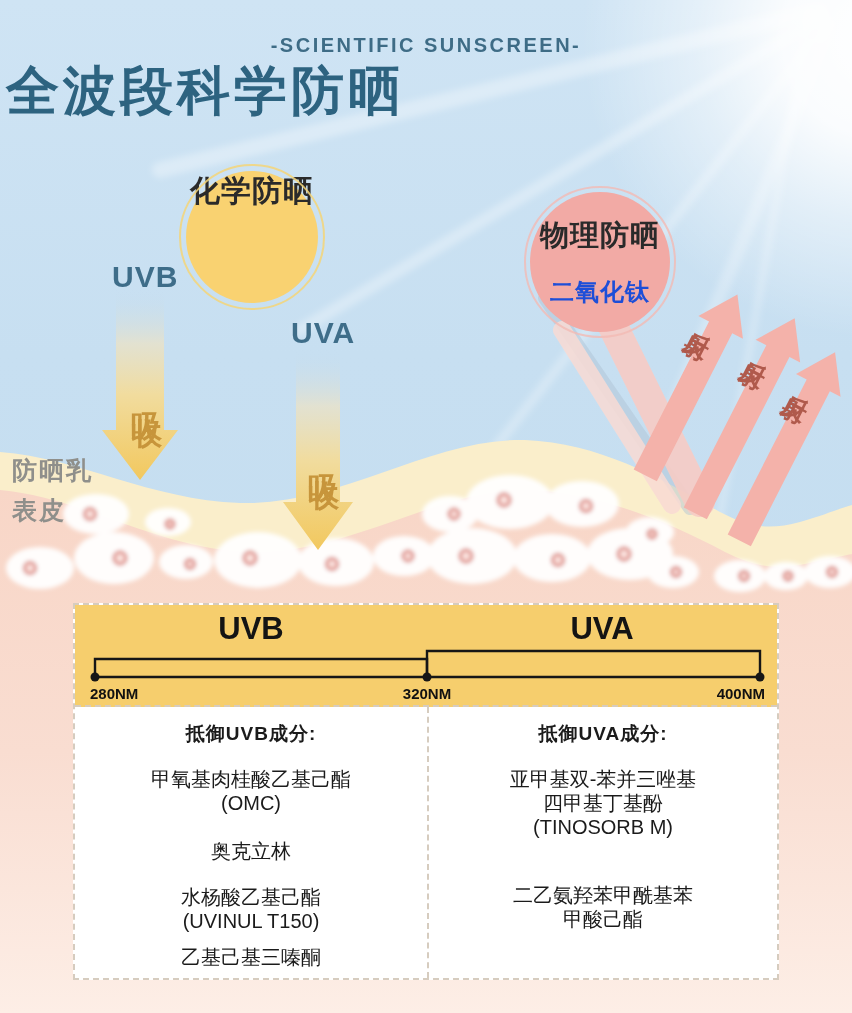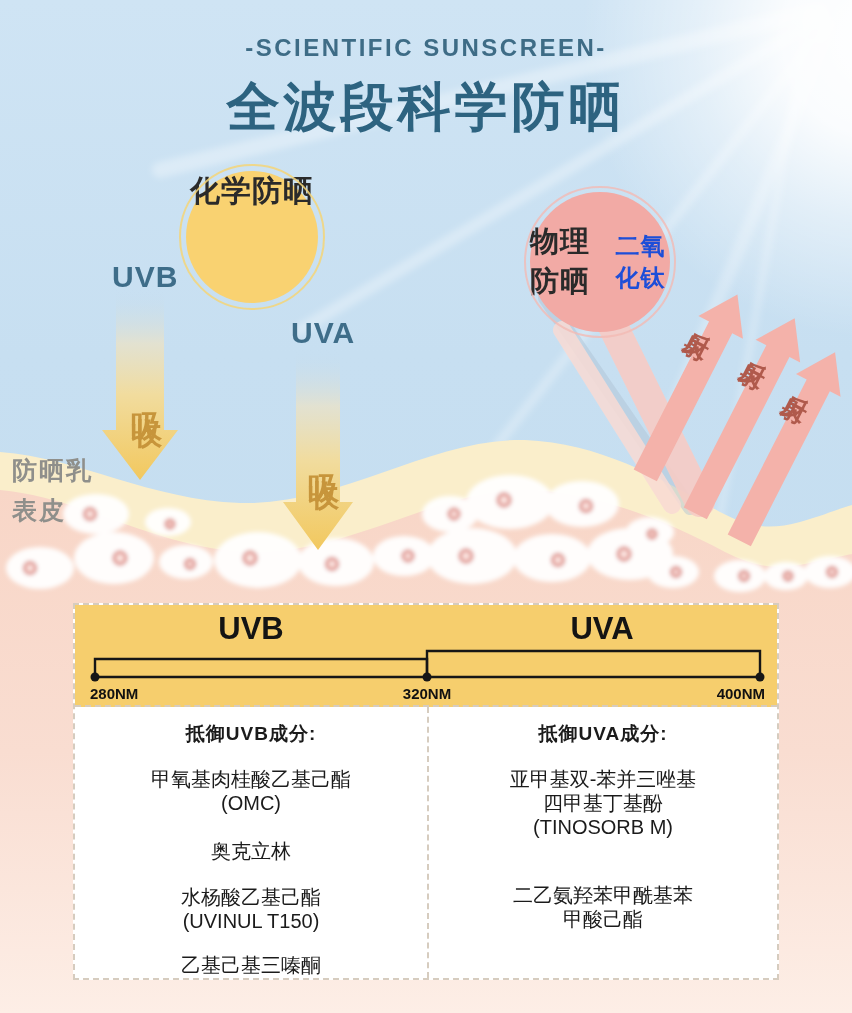--- a/index.html
+++ b/index.html
@@ -7,32 +7,32 @@
   .canvas{position:relative;width:852px;height:1013px;overflow:hidden;
           background:linear-gradient(180deg,#cfe4f4 0%,#c7dff1 35%,#c2dcef 100%);}
   .abs{position:absolute;}
 
   
   .sun-glow{left:560px;top:-260px;width:640px;height:600px;border-radius:50%;
     background:radial-gradient(circle,rgba(255,255,255,1) 0%,rgba(255,255,255,.9) 22%,rgba(255,255,255,.45) 42%,rgba(255,255,255,0) 68%);}
 
   
   .subtitle{left:0;top:34px;width:100%;text-align:center;color:#3e6c86;
-    font-size:24px;font-weight:600;letter-spacing:2.5px;}
-  .main-title{left:0;top:72px;width:100%;text-align:center;color:#2d6380;
-    font-size:53px;font-weight:600;letter-spacing:4px;}
+    font-size:20px;font-weight:600;letter-spacing:2.5px;}
+  .main-title{left:0;top:56px;width:100%;color:#2d6380;
+    font-size:53px;font-weight:600;letter-spacing:4px;padding-left:6px;}
 
   
   .chem-circle{left:186px;top:171px;width:132px;height:132px;border-radius:50%;
     background:#f9d271;display:flex;align-items:flex-start;justify-content:center;}
   .chem-circle::after{content:"";position:absolute;inset:-7px;border-radius:50%;
     border:2px solid rgba(244,213,120,.85);}
   .chem-label{font-size:30px;font-weight:600;color:#2a2a2a;letter-spacing:1px;}
   .phys-circle{left:530px;top:192px;width:140px;height:140px;border-radius:50%;
-    background:#f2aaa5;display:flex;align-items:center;justify-content:center;gap:20px;}
+    background:#f2aaa5;display:flex;flex-direction:column;align-items:center;justify-content:center;gap:20px;text-align:right;}
   .phys-circle::after{content:"";position:absolute;inset:-6px;border-radius:50%;
     border:2px solid rgba(243,186,180,.8);}
   .phys-label{font-size:29px;font-weight:600;color:#2a2a2a;letter-spacing:1px;}
   .phys-sublabel{font-size:24px;font-weight:600;color:#1d4ed8;letter-spacing:1px;}
 
   .uvb-sky-label{left:112px;top:260px;font-size:30px;font-weight:600;color:#3e6d89;letter-spacing:1px;}
   .uva-sky-label{left:291px;top:316px;font-size:30px;font-weight:600;color:#3e6d89;letter-spacing:1px;}
 
   .absorb{writing-mode:vertical-rl;text-orientation:upright;font-size:31px;font-weight:700;
     color:#c7953b;letter-spacing:6px;}
@@ -57,21 +57,21 @@
   .band-title{position:absolute;top:6px;text-align:center;font-size:31px;font-weight:700;color:#141414;}
   .band-title.uvb{left:0;width:352px;}
   .band-title.uva{left:352px;width:350px;}
   .panel-body{position:relative;width:100%;height:271px;}
   .col{position:absolute;top:0;height:100%;text-align:center;color:#1b1b1b;}
   .col.left{left:0;width:352px;}
   .col.right{left:352px;width:350px;border-left:2px dashed #d6ccbf;}
   .col-heading{margin-top:14px;font-size:19px;font-weight:700;letter-spacing:1px;}
   .ing-group{line-height:24px;font-size:20px;}
   .col.left  .g1{margin-top:20px;} .col.left .g2{margin-top:24px;text-align:center;}
-  .col.left  .g3{margin-top:22px;} .col.left .g4{margin-top:20px;}
+  .col.left  .g3{margin-top:22px;} .col.left .g4{margin-top:12px;}
   .col.right .g1{margin-top:20px;} .col.right .g2{margin-top:44px;}
 
   svg{display:block;}
 </style>
 </head>
 <body>
 
 <div class="canvas">
 
   <div class="abs sun-glow"></div>

